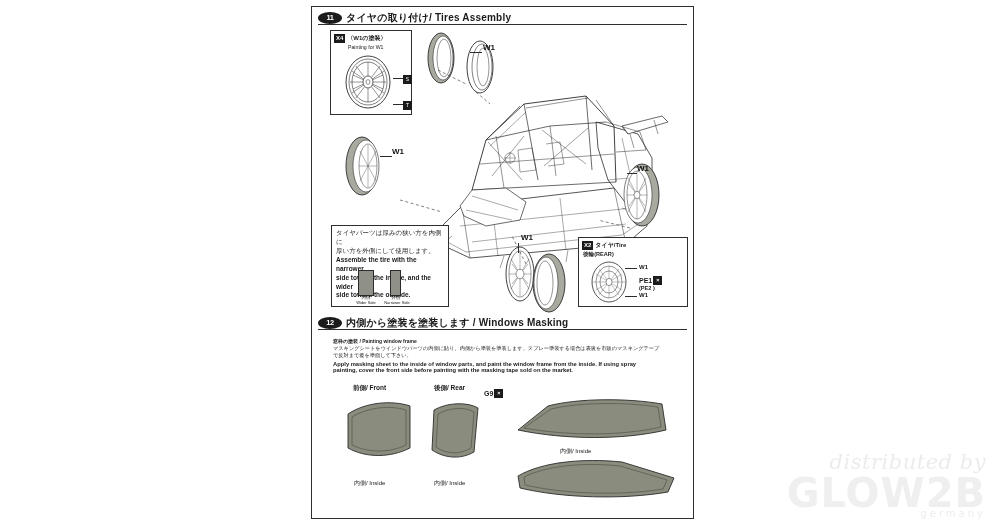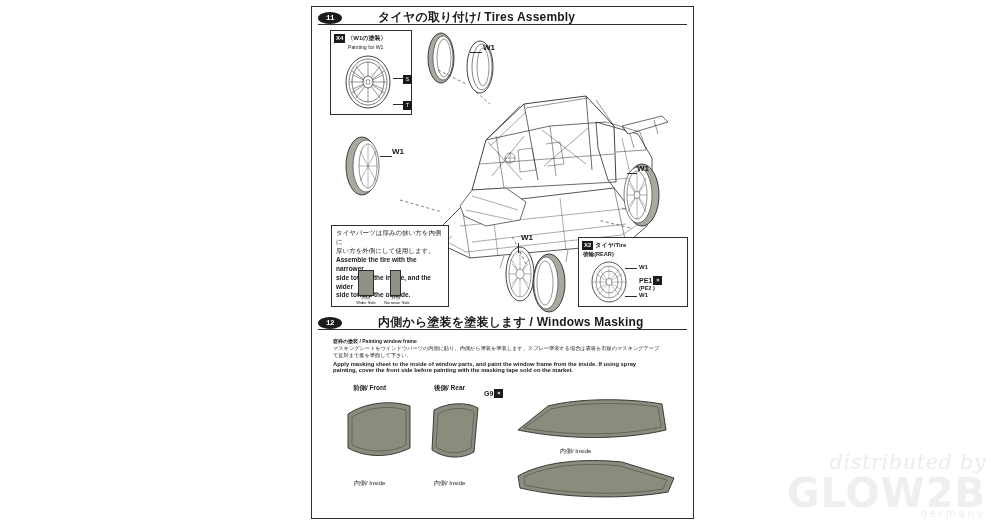--- a/index.html
+++ b/index.html
@@ -57,27 +57,25 @@
     border-radius: 50%;
     background: #1b1b1b;
     color: #fff;
     font-size: 7.5px;
     font-weight: bold;
     display: flex;
     align-items: center;
     justify-content: center;
     flex: 0 0 auto;
     letter-spacing: -0.5px;
-    font-family: Liberation Mono, monospace;
   }
   .step-title {
-    font-size: 12px;
+    font-size: 10px;
     font-weight: bold;
     letter-spacing: 0.2px;
-    margin-left: 32px;
   }
 
   
   .panel {
     position: absolute;
     border: 1px solid #2e2e2e;
     box-sizing: border-box;
     background: #fff;
   }
   .panel-tag {

